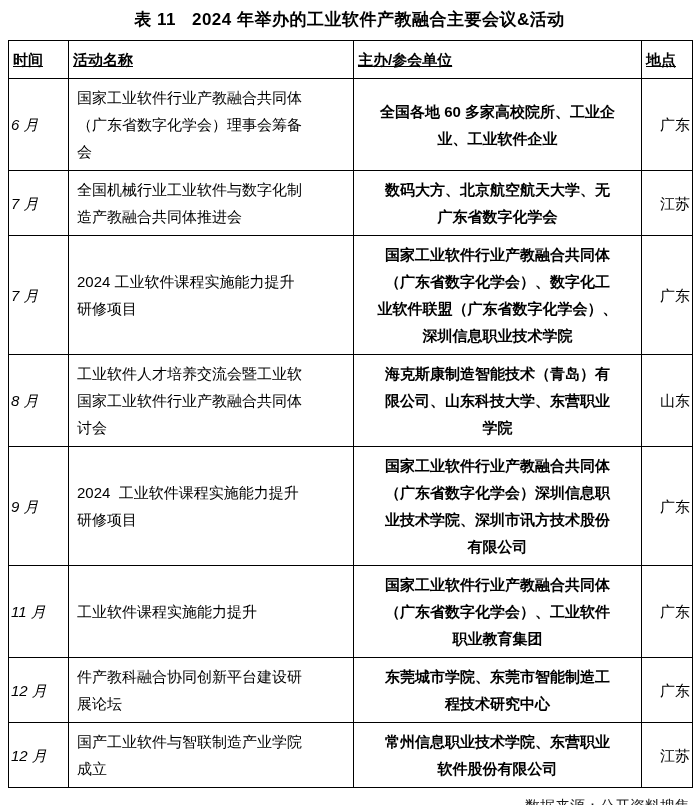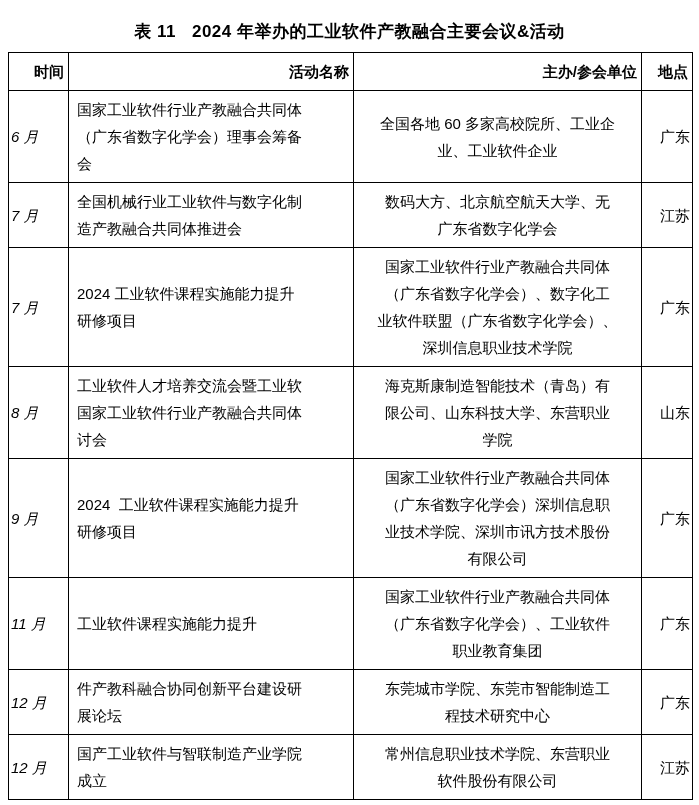--- a/index.html
+++ b/index.html
@@ -4,21 +4,21 @@
 <style>
   * { margin: 0; padding: 0; box-sizing: border-box; }
   html, body { background: #ffffff; }
   body {
     width: 699px;
     height: 805px;
     font-family: "Liberation Sans", "DejaVu Sans", sans-serif;
     color: #000000;
     overflow: hidden;
   }
-  .page { width: 699px; height: 805px; padding-top: 20px; }
+  .page { width: 699px; height: 805px; padding-top: 8px; }
   .doc-title {
     text-align: center;
     font-size: 17px;
     font-weight: bold;
     letter-spacing: 0.5px;
     color: #000000;
     margin-bottom: 9px;
     white-space: pre-wrap;
   }
   .doc-title .title-main { margin-left: 16px; }
@@ -36,28 +36,29 @@
     border: 1.5px solid #000000;
     vertical-align: middle;
     font-size: 15px;
     line-height: 27px;
     color: #000000;
     white-space: pre-wrap;
     overflow: hidden;
   }
   .data-table th {
     font-weight: bold;
-    text-align: right;
+    text-align: left;
     padding: 5px 4px;
     height: 37px;
+    text-decoration: underline;
   }
   .data-table td { padding: 5px 8px; }
   td.c-time { text-align: left; padding: 5px 2px; font-style: italic; }
   td.c-name { text-align: left; }
-  td.c-org  { text-align: center; padding: 5px 6px; }
+  td.c-org  { text-align: center; padding: 5px 6px; font-weight: bold; }
   td.c-loc  { text-align: right; padding: 5px 2px; }
   .source-note {
     width: 692px;
     text-align: right;
     font-size: 15px;
     color: #1a1a1a;
     margin-top: 9px;
     padding-right: 2px;
   }
 </style>

